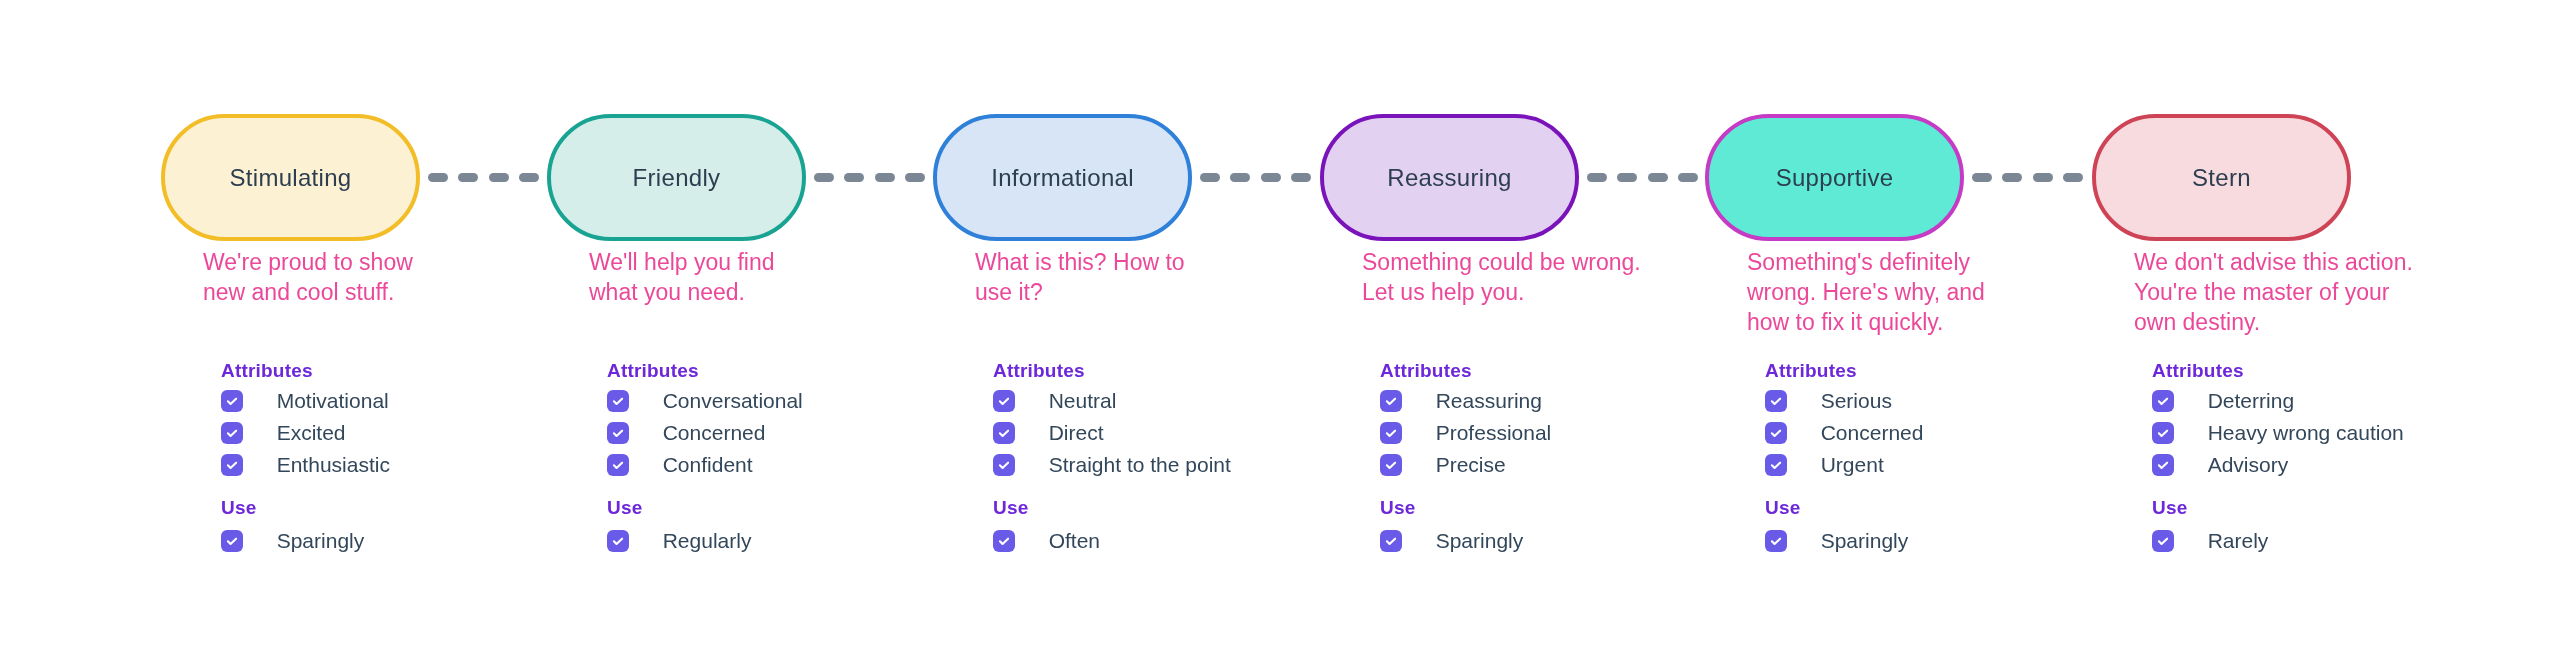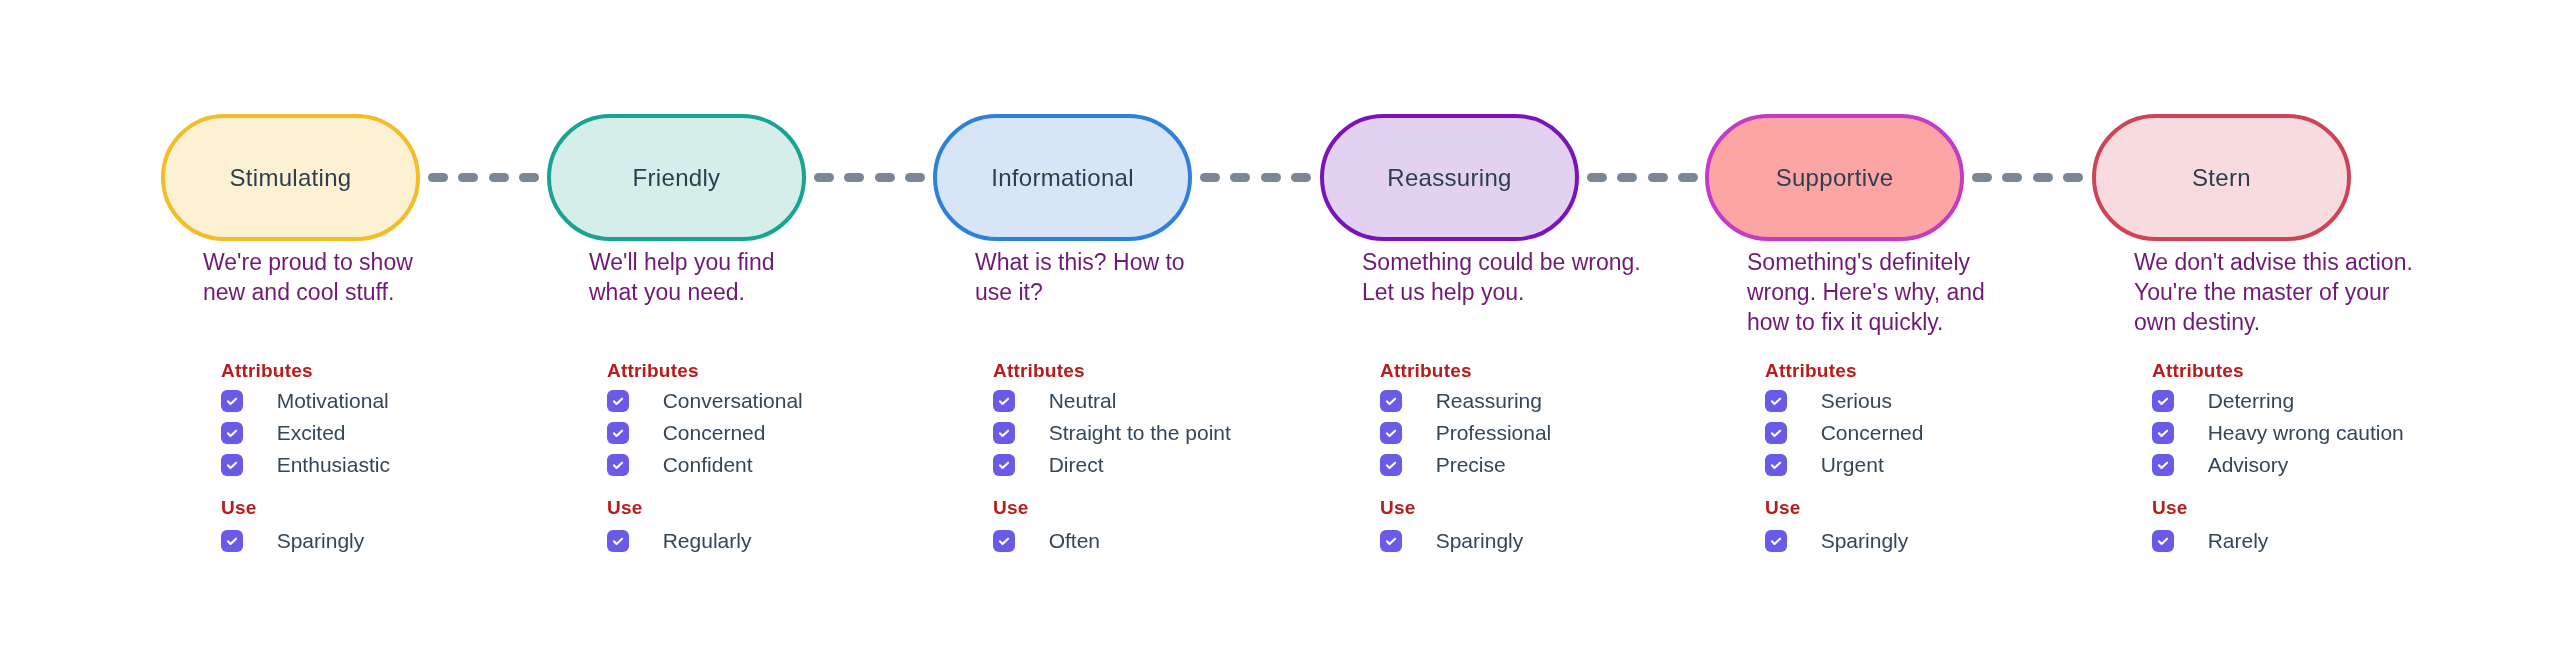--- a/index.html
+++ b/index.html
@@ -29,25 +29,25 @@
   }
   .dash{
     width:20px;height:8.7px;border-radius:4.7px;
     background:var(--dash,#7B8794);
     flex:0 0 auto;
   }
   .desc{
     position:absolute;top:247px;left:42px;width:323px;margin:0;
     font-size:23px;line-height:30px;
     white-space:pre-line;
-    color:#701a75;
+    color:#ec4899;
   }
   .sec-label{
     position:absolute;left:60px;
-    font-size:19px;font-weight:700;color:#b91c1c;letter-spacing:0.2px;
+    font-size:19px;font-weight:700;color:#6d28d9;letter-spacing:0.2px;
   }
   .attr-label{top:360px;}
   .use-label{top:497px;}
   .check-list{position:absolute;top:385px;left:60px;}
   .check-row{display:flex;align-items:center;height:32px;cursor:default;gap:25px;}
   .use-row{position:absolute;top:525px;left:60px;}
   .checkbox{
     width:22px;height:22px;border-radius:6px;
     background:var(--checkbox,#6A5AE8);
     display:flex;align-items:center;justify-content:center;
@@ -180,29 +180,29 @@
             </svg>
     </span>
     <span class="check-label">Neutral</span>
   </div>
         <div class="check-row">
     <span class="checkbox">
       <svg viewBox="0 0 24 24">
               <path d="M5 12.5l4.5 4.5L19 8" stroke="#ffffff" stroke-width="3.6" fill="none" stroke-linecap="round" stroke-linejoin="round"></path>
             </svg>
     </span>
+    <span class="check-label">Direct</span>
+  </div>
+        <div class="check-row">
+    <span class="checkbox">
+      <svg viewBox="0 0 24 24">
+              <path d="M5 12.5l4.5 4.5L19 8" stroke="#ffffff" stroke-width="3.6" fill="none" stroke-linecap="round" stroke-linejoin="round"></path>
+            </svg>
+    </span>
     <span class="check-label">Straight to the point</span>
-  </div>
-        <div class="check-row">
-    <span class="checkbox">
-      <svg viewBox="0 0 24 24">
-              <path d="M5 12.5l4.5 4.5L19 8" stroke="#ffffff" stroke-width="3.6" fill="none" stroke-linecap="round" stroke-linejoin="round"></path>
-            </svg>
-    </span>
-    <span class="check-label">Direct</span>
   </div>
       </div>
     <div class="sec-label use-label">Use</div>
     <div class="check-row use-row">
       <span class="checkbox">
         <svg viewBox="0 0 24 24">
             <path d="M5 12.5l4.5 4.5L19 8" stroke="#ffffff" stroke-width="3.6" fill="none" stroke-linecap="round" stroke-linejoin="round"></path>
           </svg>
       </span>
       <span class="check-label">Often</span>
@@ -251,21 +251,21 @@
     <div class="check-row use-row">
       <span class="checkbox">
         <svg viewBox="0 0 24 24">
             <path d="M5 12.5l4.5 4.5L19 8" stroke="#ffffff" stroke-width="3.6" fill="none" stroke-linecap="round" stroke-linejoin="round"></path>
           </svg>
       </span>
       <span class="check-label">Sparingly</span>
     </div>
   </div>
     <div class="tone-col" style="left: 1705px;">
-    <div class="pill" style="border-color: rgb(197, 59, 197); background: #fca5a5;">
+    <div class="pill" style="border-color: rgb(197, 59, 197); background: #5eead4;">
       <span class="pill-label">Supportive</span>
     </div>
     <div class="connector">
       <span class="dash"></span>
       <span class="dash"></span>
       <span class="dash"></span>
       <span class="dash"></span>
     </div>
     <p class="desc">Something's definitely
 wrong. Here's why, and

